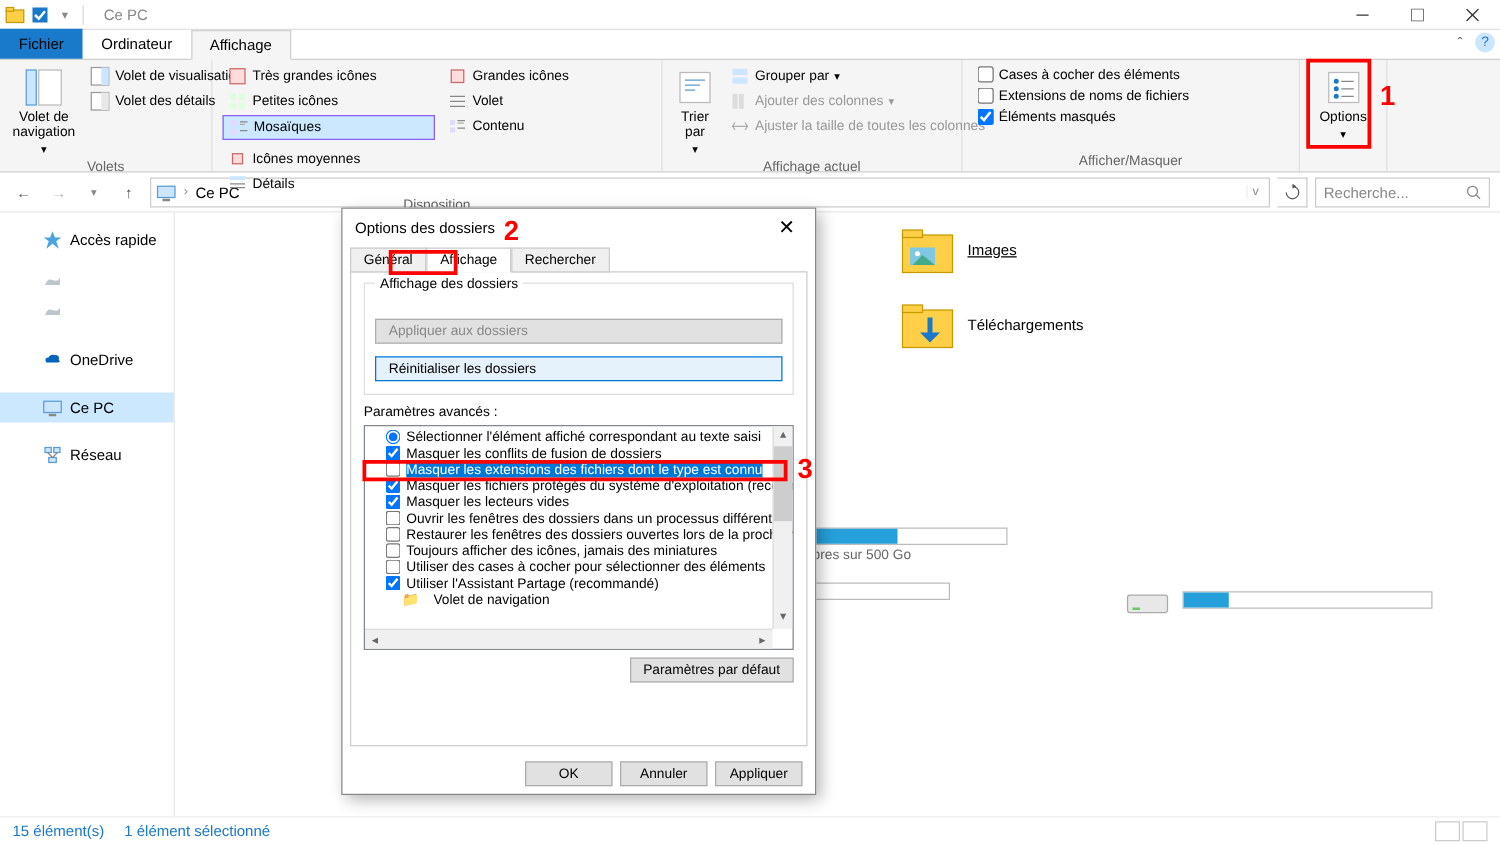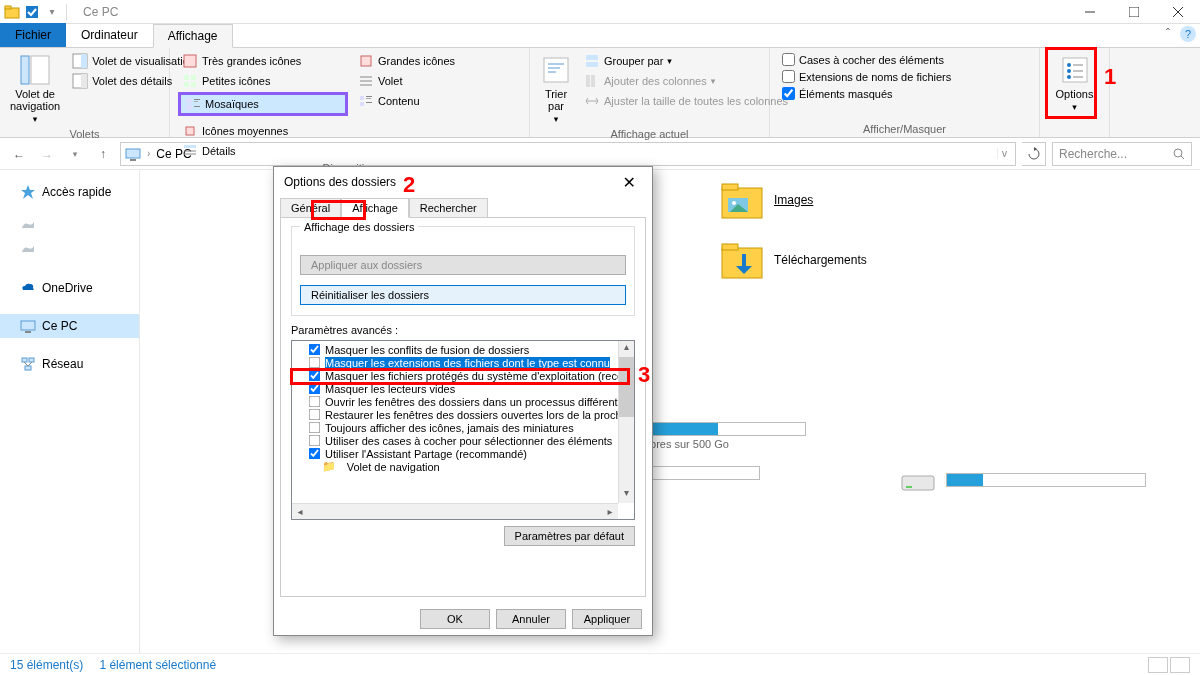--- a/index.html
+++ b/index.html
@@ -20,40 +20,40 @@
 .mtab.active { background: #f5f5f5; border: 1px solid #d0d0d0; border-bottom-color: #f5f5f5; position: relative; top: 1px; }
 .menu-right { position: absolute; right: 4px; top: 2px; display:flex; gap:10px; align-items:center; color:#666; }
 
 
 .ribbon { height: 90px; background: #f5f5f5; display: flex; border-bottom: 1px solid #d0d0d0; font-size: 11px; }
 .rgroup { border-right: 1px solid #e0e0e0; padding: 4px 8px 2px 8px; display: flex; flex-direction: column; position: relative; }
 .rgroup-body { flex: 1; display: flex; gap: 6px; align-items: flex-start; }
 .rgroup-label { text-align: center; color: #666; font-size: 11px; padding-top:2px; }
 .rcol { display: flex; flex-direction: column; gap: 2px; }
 .ritem { display: flex; align-items: center; gap: 4px; padding: 1px 4px; white-space: nowrap; }
-.ritem.sel { background: #cce8ff; border: 3px solid #8b5cf6; }
+.ritem.sel { background: #cce8ff; border: 1px solid #8b5cf6; }
 .ricon { width: 16px; height: 16px; display:inline-block; }
 .rbig { display:flex; flex-direction:column; align-items:center; justify-content:center; width:60px; text-align:center; gap:2px; padding:2px;}
 .rbig .ricon-lg { width:32px; height:32px; }
 .chk { display:flex; align-items:center; gap:4px; }
 .chk input { margin:0; }
 
 
 .addrrow { height: 32px; display: flex; align-items: center; gap: 6px; padding: 0 8px; border-bottom: 1px solid #e8e8e8; }
 .navbtn { width: 22px; height:22px; display:flex; align-items:center; justify-content:center; color:#555; }
 .addrbar { flex: 1; height: 24px; border: 1px solid #ccc; display: flex; align-items:center; padding: 0 4px; gap:6px; }
 .addr-pc-icon { width:16px; height:16px; }
 .addr-dd { color:#888; font-size:10px; padding:0 4px; border-left:1px solid #eee; margin-left:auto; }
 .addr-refresh { width:24px; height:24px; border:1px solid #ccc; border-left:none; display:flex; align-items:center; justify-content:center; }
 .searchbox { width: 140px; height:24px; border:1px solid #ccc; display:flex; align-items:center; padding:0 6px; color:#888; gap:4px;}
 
 
 .main { display:flex; height: calc(675px - 24px - 24px - 90px - 32px - 22px); }
 .sidebar { width: 200px; border-right:1px solid #e8e8e8; padding: 10px 0; }
-.sb-item { display:flex; align-items:center; gap:6px; padding: 4px 10px 4px 20px; }
+.sb-item { display:flex; align-items:center; gap:6px; padding: 4px 10px 4px 34px; }
 .sb-item.sel { background:#cce8ff; }
 .sb-icon { width:16px; height:16px; display:inline-block; }
 .content { flex:1; padding: 10px 20px; position:relative; }
 .folder-row { display:flex; gap:80px; margin-bottom:20px; }
 .folder-item { display:flex; align-items:center; gap:10px; width:260px; }
 .fld-icon { width:44px; height:40px; }
 .drive-row { display:flex; gap:60px; }
 .drive { display:flex; align-items:center; gap:10px; width:280px;}
 .drv-icon { width:36px; height:32px; }
 .drv-body { display:flex; flex-direction:column; gap:2px; width:200px;}
@@ -565,20 +565,24 @@
       <div class="gb-btns">
         <div class="btn disabled">Appliquer aux dossiers</div>
         <div class="btn focus">Réinitialiser les dossiers</div>
       </div>
     </div>
 
     <div class="param-label">Paramètres avancés :</div>
     <div class="listbox">
       <div class="listbox-inner">
         <div class="li-row">
+            <input type="radio" checked="" style="">
+            <span>Sélectionner l'élément affiché correspondant au texte saisi</span>
+          </div>
+        <div class="li-row">
             <input type="checkbox" checked="" style="">
             <span>Masquer les conflits de fusion de dossiers</span>
           </div>
         <div class="li-row sel">
             <input type="checkbox" style="">
             <span>Masquer les extensions des fichiers dont le type est connu</span>
           </div>
         <div class="li-row">
             <input type="checkbox" checked="" style="">
             <span>Masquer les fichiers protégés du système d'exploitation (recomm</span>

